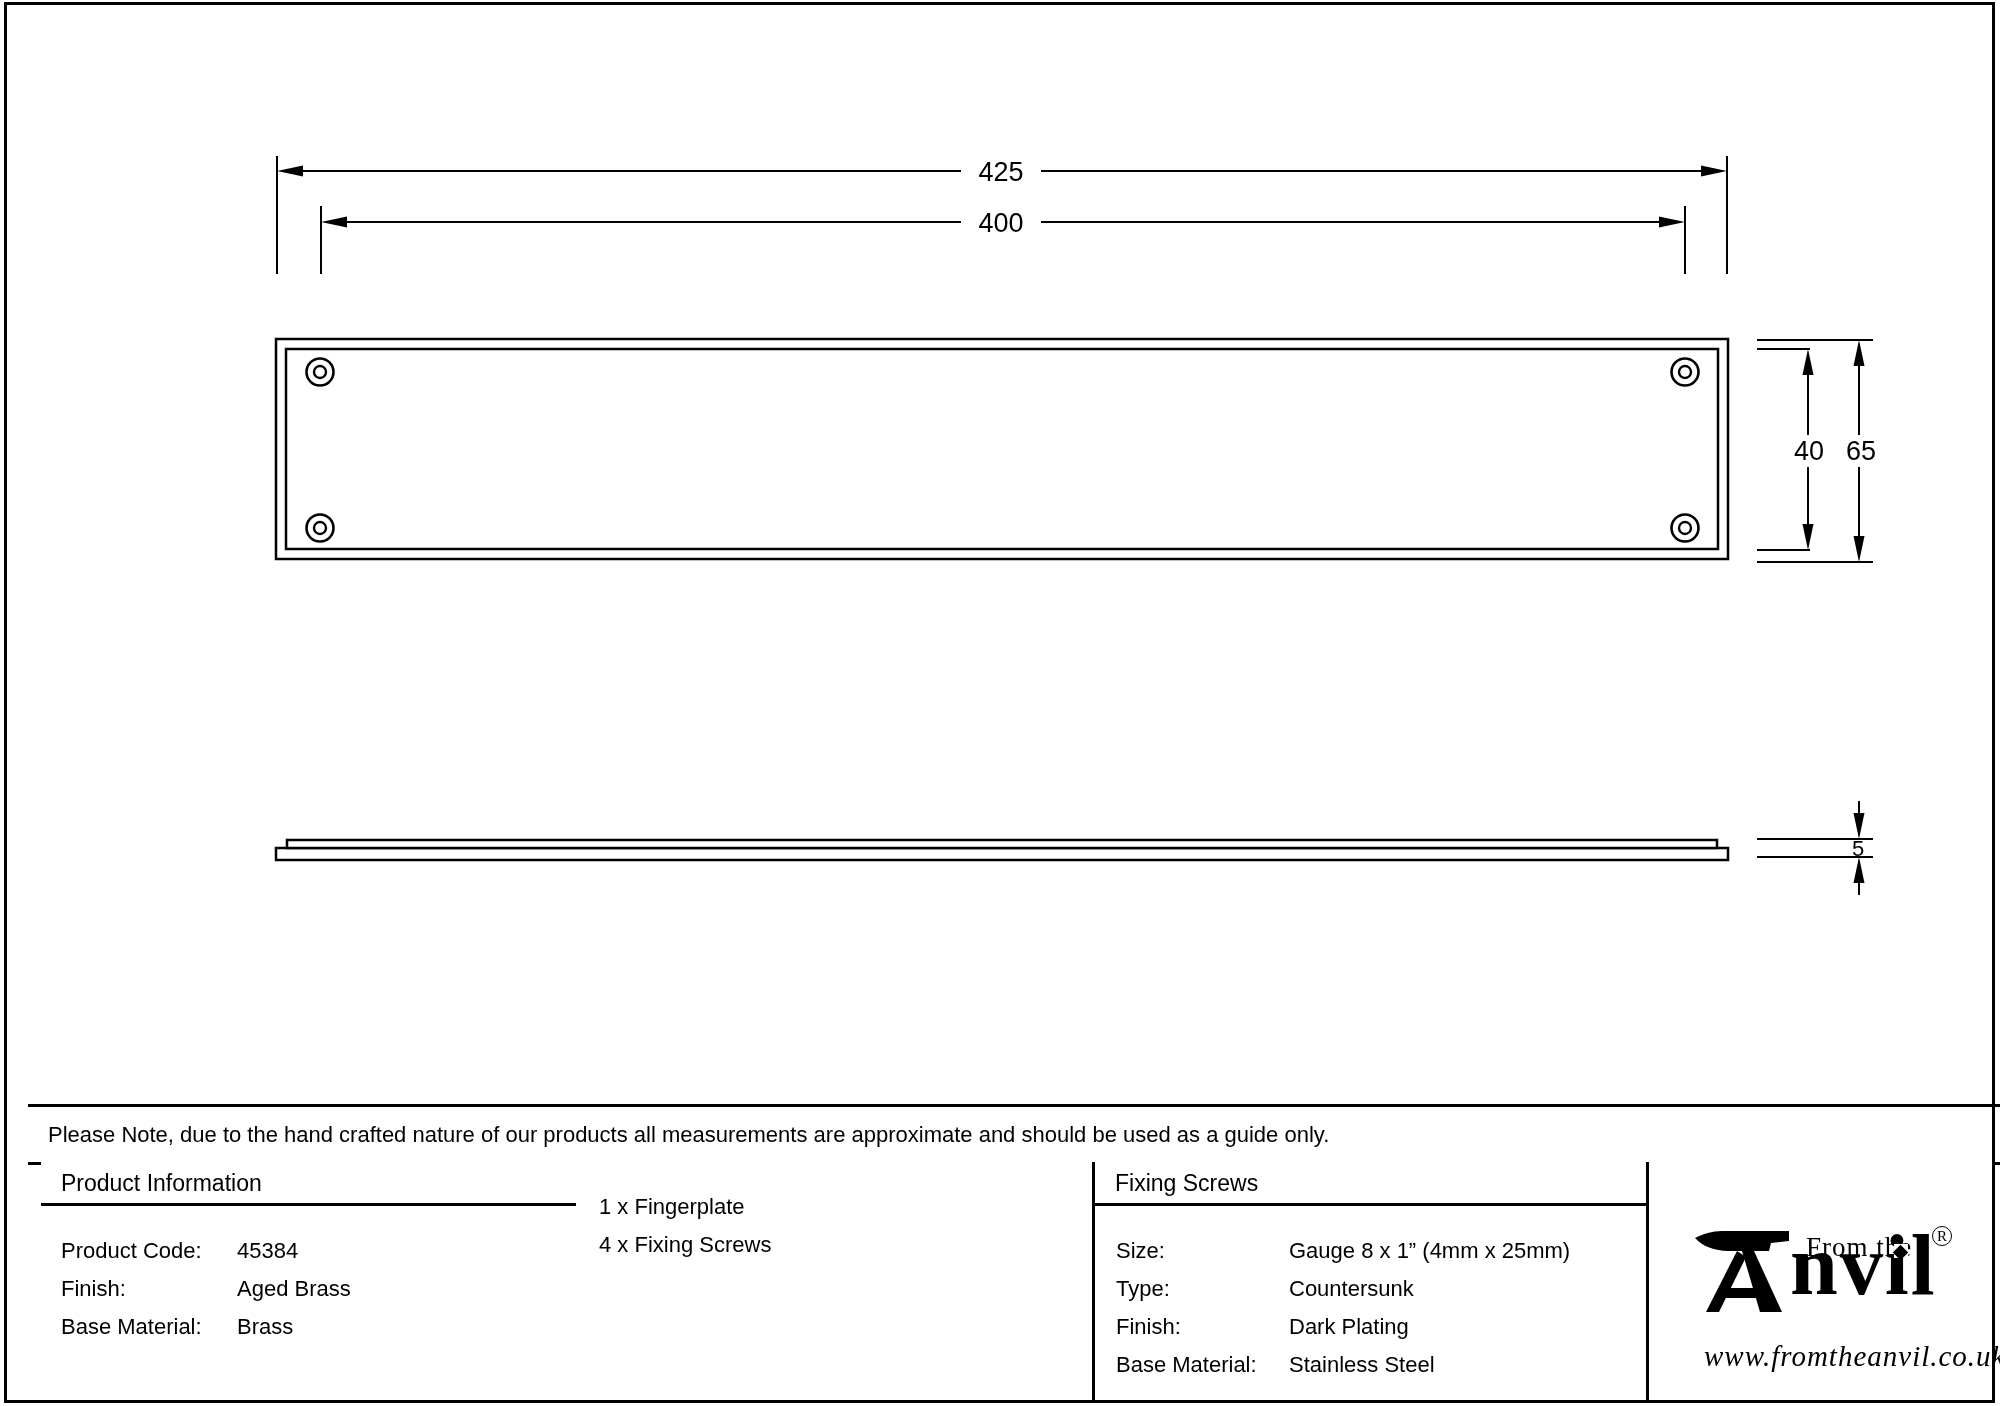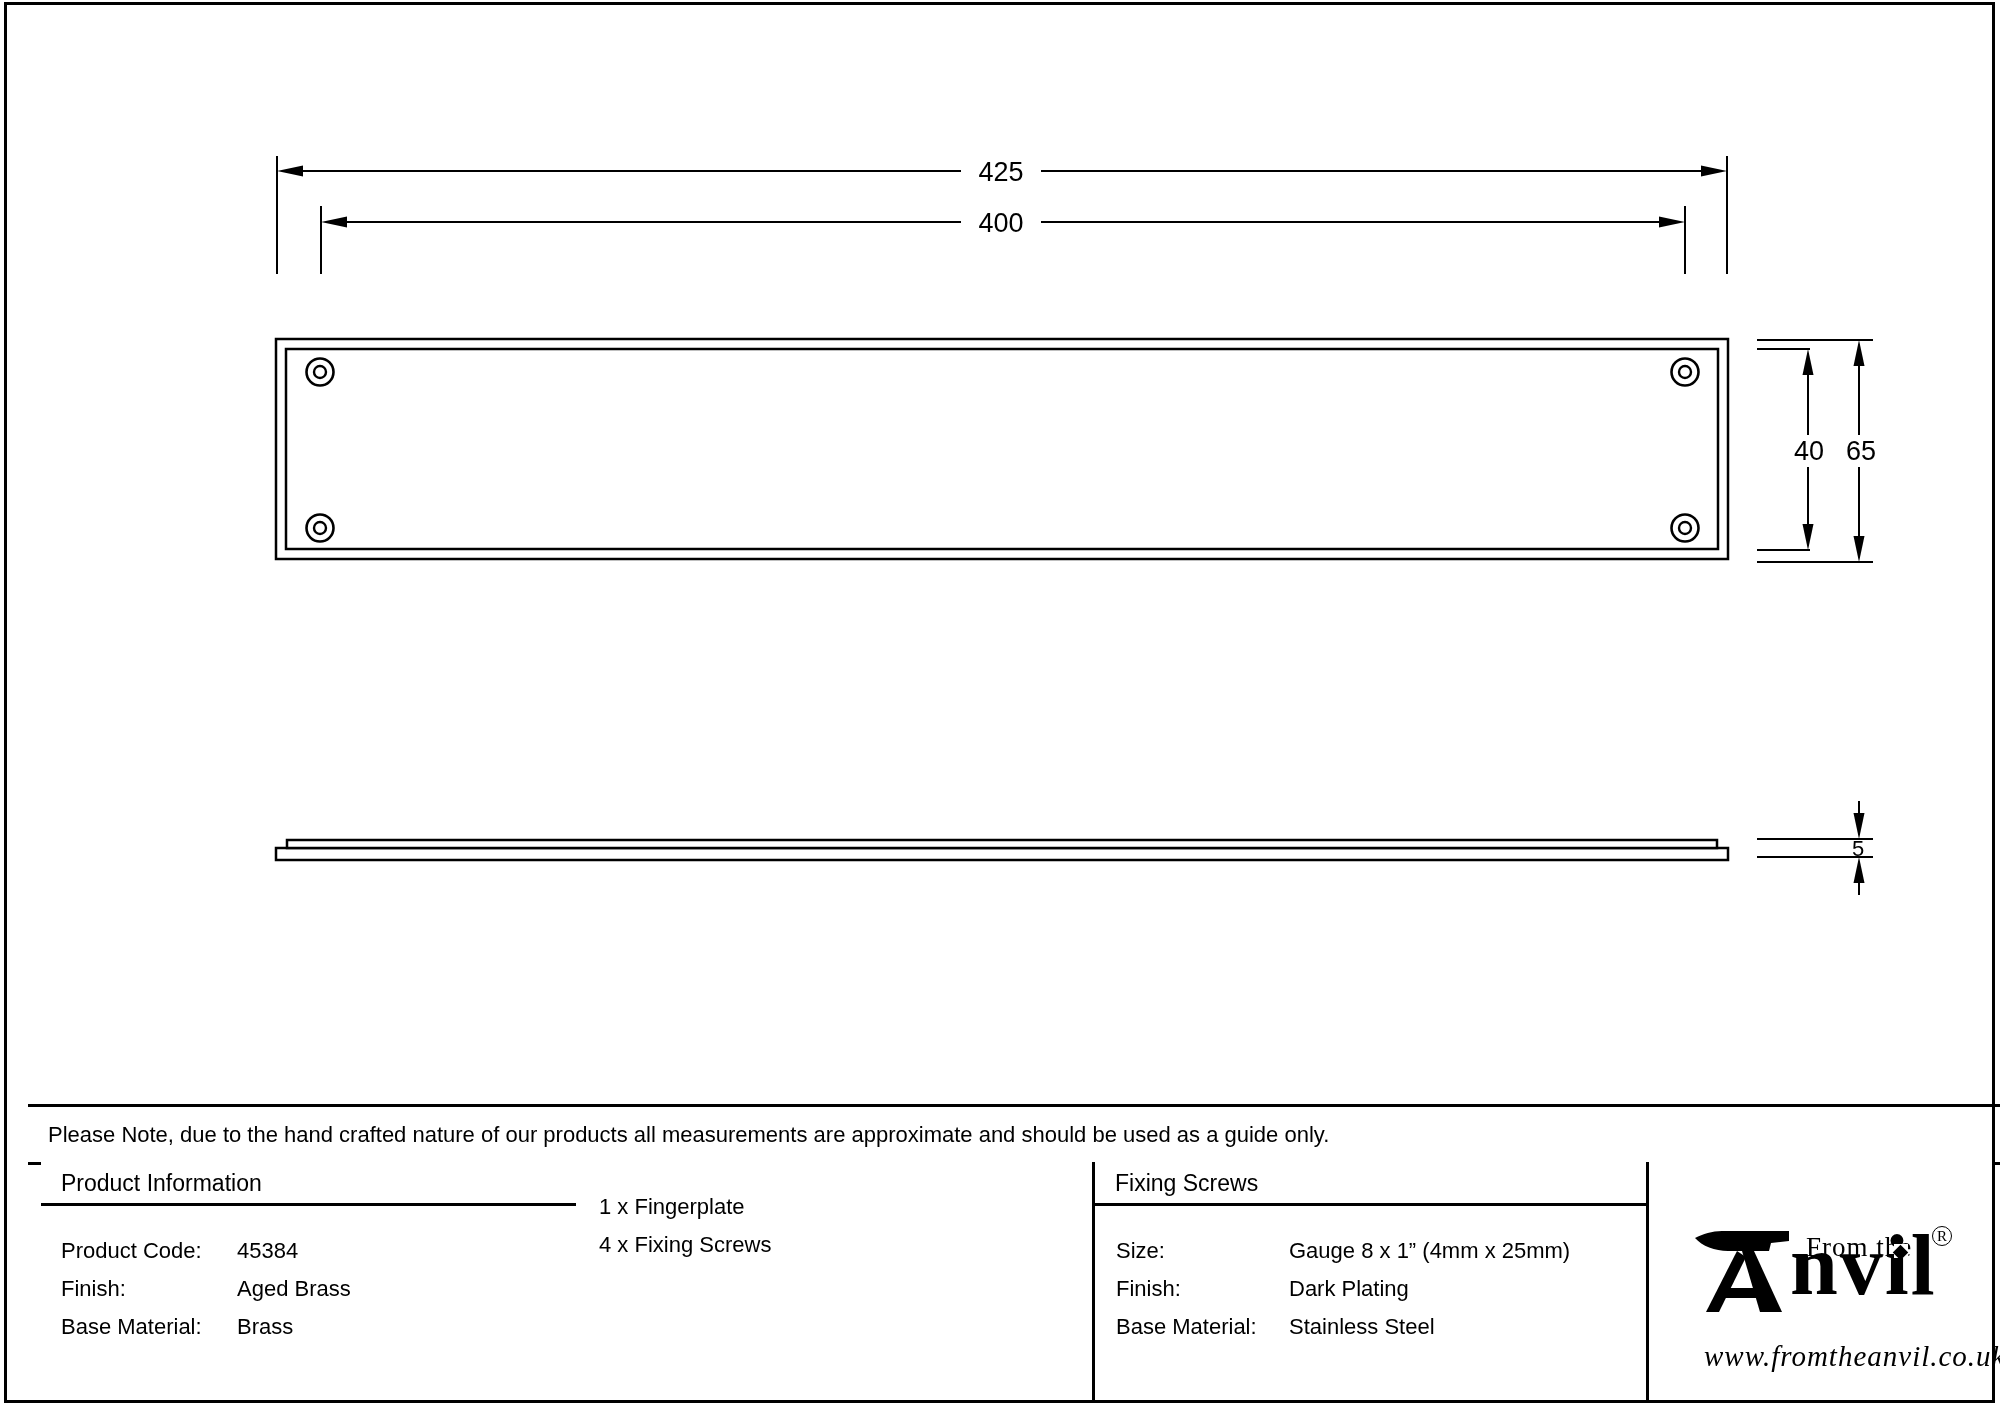--- a/index.html
+++ b/index.html
@@ -150,20 +150,24 @@
 <div class="cell cell-bordered" style="left:1095px;width:551px;">
   <div class="cell-header">
     <span>Fixing Screws</span>
   </div>
   <div class="cell-body">
     <div class="kv-row">
       <span class="fx-label">Size:</span>
       <span class="fx-value">Gauge 8 x 1” (4mm x 25mm)</span>
     </div>
     <div class="kv-row">
+      <span class="fx-label">Type:</span>
+      <span class="fx-value">Countersunk</span>
+    </div>
+    <div class="kv-row">
       <span class="fx-label">Finish:</span>
       <span class="fx-value">Dark Plating</span>
     </div>
     <div class="kv-row">
       <span class="fx-label">Base Material:</span>
       <span class="fx-value">Stainless Steel</span>
     </div>
   </div>
 </div>
 

